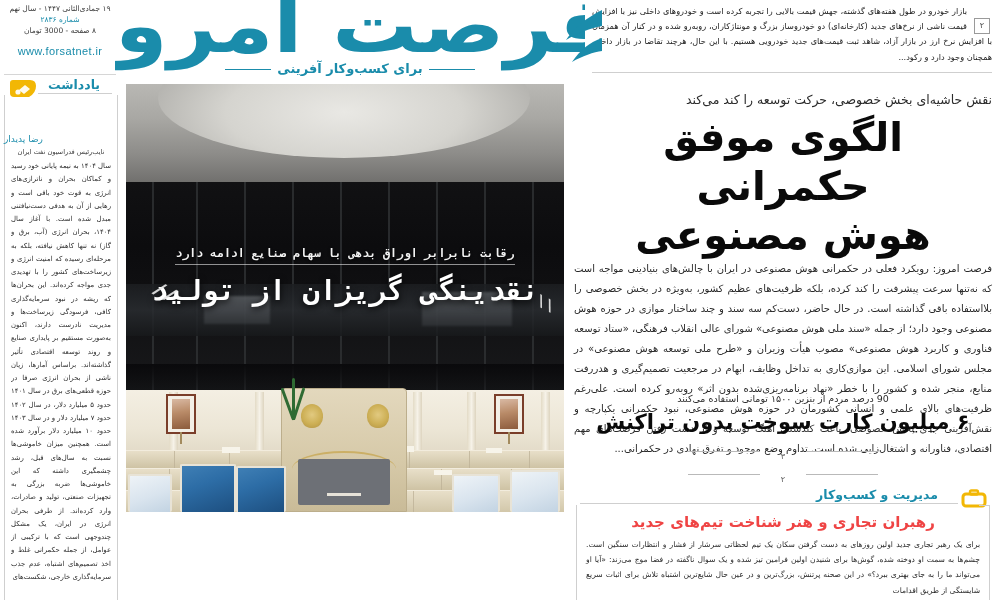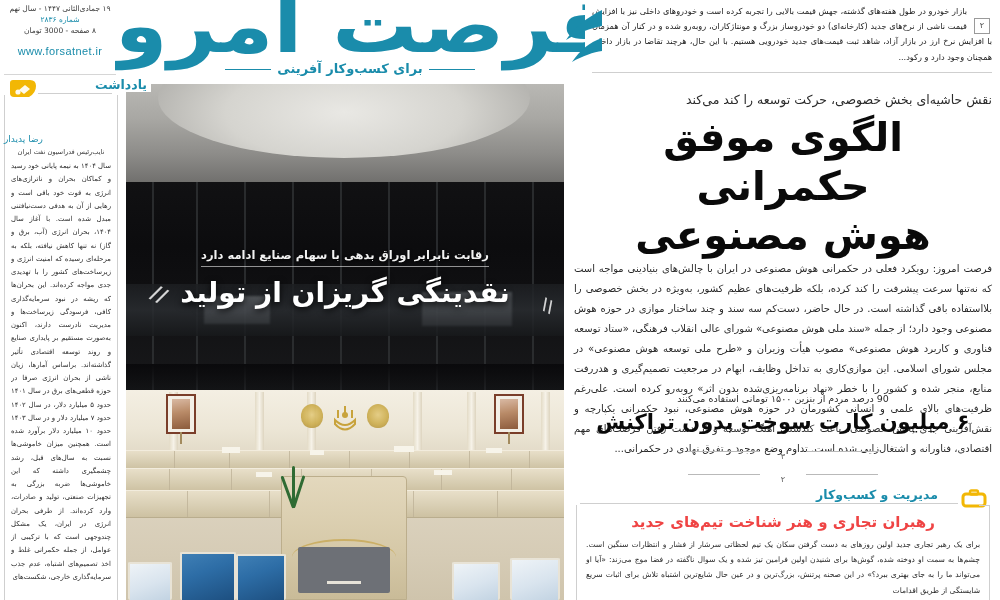--- a/index.html
+++ b/index.html
@@ -112,22 +112,22 @@
     position:absolute;top:26px;right:0;left:0;text-align:center;
     font-size:15px;font-weight:700;color:#ef4444;
   }
   .sec-body{
     position:absolute;top:50px;right:12px;left:12px;
     font-size:7.6px;line-height:2.0;text-align:justify;color:#2a2a2a;
   }
 
   
   .photo{
-    position:absolute;top:84px;right:436px;width:438px;height:516px;
-    overflow:hidden;background:#0b0b0d;
+    position:absolute;top:84px;right:436px;width:438px;height:428px;
+    overflow:hidden;background:#0b0b0d;font-family:Liberation Mono, monospace;
   }
   .ph-ceiling{
     position:absolute;top:0;right:0;left:0;height:100px;
     background:linear-gradient(180deg,#b9b8b4 0%,#a8a7a3 35%,#8d8c89 70%,#6f6e6c 100%);
   }
   .ph-dome{
     position:absolute;top:-46px;right:34px;width:372px;height:120px;border-radius:50%;
     background:radial-gradient(ellipse at 50% 62%,#e9e8e4 0%,#d5d4cf 45%,#b4b3af 75%,#9a9995 100%);
   }
   .ph-darkband{
@@ -241,21 +241,21 @@
     text-shadow:0 2px 7px rgba(0,0,0,.95);letter-spacing:-.3px;
   }
   .dash-mark{position:absolute;color:#e9e9e9;font-weight:700;z-index:6;opacity:.9;}
 
   
   .rail{position:absolute;top:78px;left:4px;width:114px;bottom:0;}
   .rail-label-row{position:relative;height:22px;}
   .rail-line{position:absolute;top:15px;right:6px;left:34px;height:1px;background:#cfcfcf;}
   .rail-label{
     position:absolute;top:-1px;left:40px;background:#fff;padding:0 4px;
-    font-size:12.5px;font-weight:700;color:#1a8cab;margin-left:47px;
+    font-size:12.5px;font-weight:700;color:#1a8cab;
   }
   .rail-icon{position:absolute;top:1px;left:4px;width:30px;height:20px;}
   .rail-frame{
     position:absolute;top:17px;right:0;left:0;bottom:0;
     border:1px solid #cfcfcf;border-top:none;border-bottom:none;
   }
   .rail-head{
     position:absolute;top:26px;right:2px;left:2px;text-align:center;
     font-size:11.5px;font-weight:700;color:#0a0a0a;line-height:1.35;
   }

